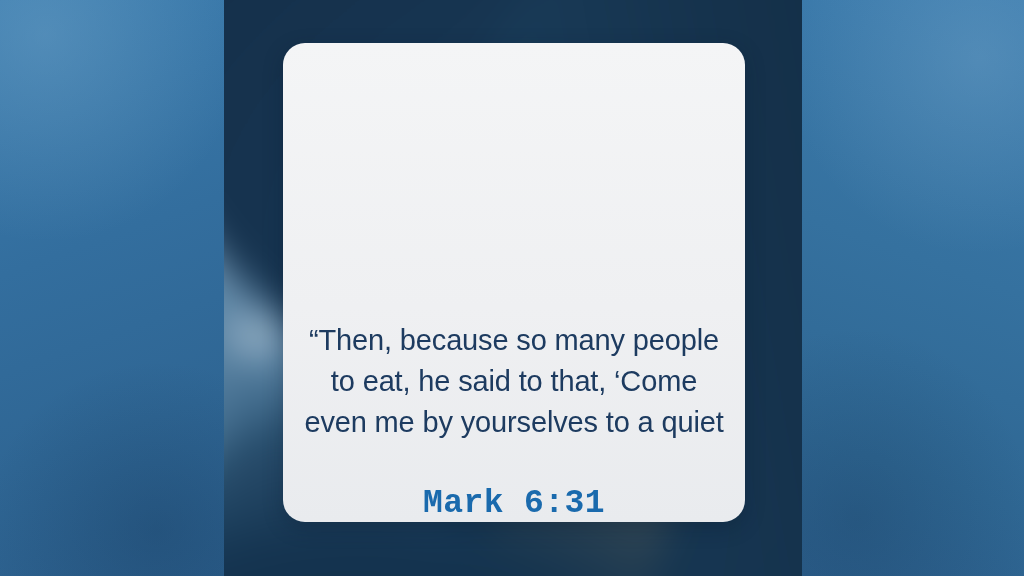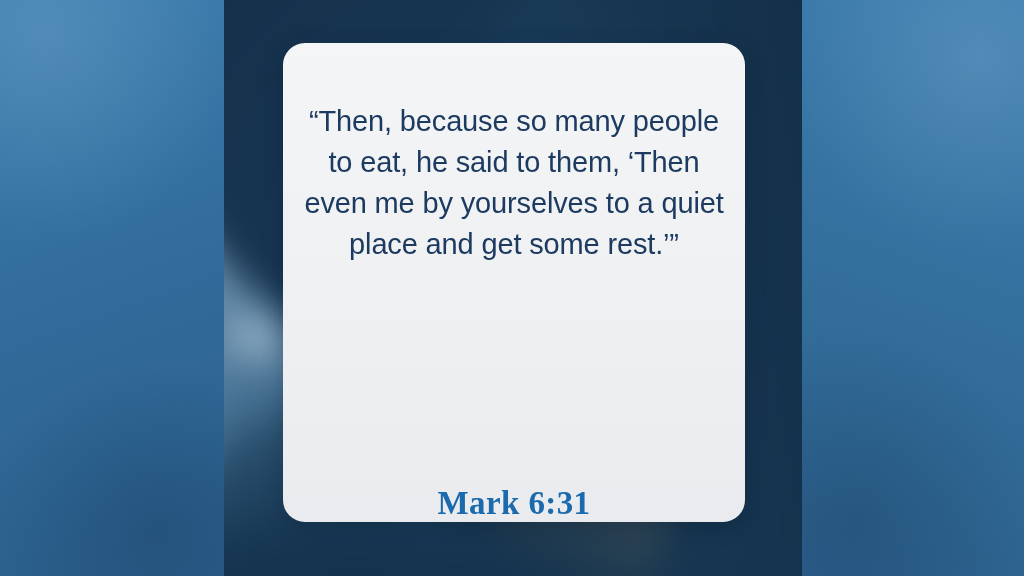--- a/index.html
+++ b/index.html
@@ -148,42 +148,42 @@
     left: 59px;      
     top: 43px;
     width: 462px;
     height: 479px;
     border-radius: 22px;
     background: linear-gradient(180deg, #f4f5f6 0%, #eff0f2 55%, #e9ebee 100%);
     box-shadow: 0 6px 20px rgba(10, 28, 45, 0.30);
     display: flex;
     flex-direction: column;
     align-items: center;
-    justify-content: space-between;
+    justify-content: flex-end;
     box-sizing: border-box;
     padding: 58px 18px 0 18px;
   }
 
   .quote-text {
     margin: 0;
     width: 100%;
     text-align: center;
     color: #1d3b60;
     font-family: "Liberation Sans", sans-serif;
     font-size: 29px;
     line-height: 41px;
     font-weight: 400;
     letter-spacing: -0.15px;
   }
   .quote-text .qline { display: block; white-space: nowrap; }
 
   .citation {
     margin-top: 42px;
     color: #1a6aad;
-    font-family: Liberation Serif, serif;
+    font-family: Liberation Mono, monospace;
     font-size: 33px;
     font-weight: 700;
     letter-spacing: 0.4px;
     text-align: center;
   }
 </style>
 </head>
 <body>
 
 <div class="stage">
@@ -203,22 +203,21 @@
       <div class="hair-top"></div>
       <div class="hair-right"></div>
       <div class="strand"></div>
       <div class="bottom-dark"></div>
     </div>
 
     <div class="quote-card">
 
       <p class="quote-text">
         <span class="qline">“Then, because so many people</span>
-        <span class="qline">to eat, he said to them, ‘Then</span>
+        <span class="qline">to eat, he said to that, ‘Come</span>
         <span class="qline">even me by yourselves to a quiet</span>
-        <span class="qline">place and get some rest.’”</span>
       </p>
 
       <div class="citation">Mark 6:31</div>
     </div>
 
   </div>
 </div>
 
 </body></html>

